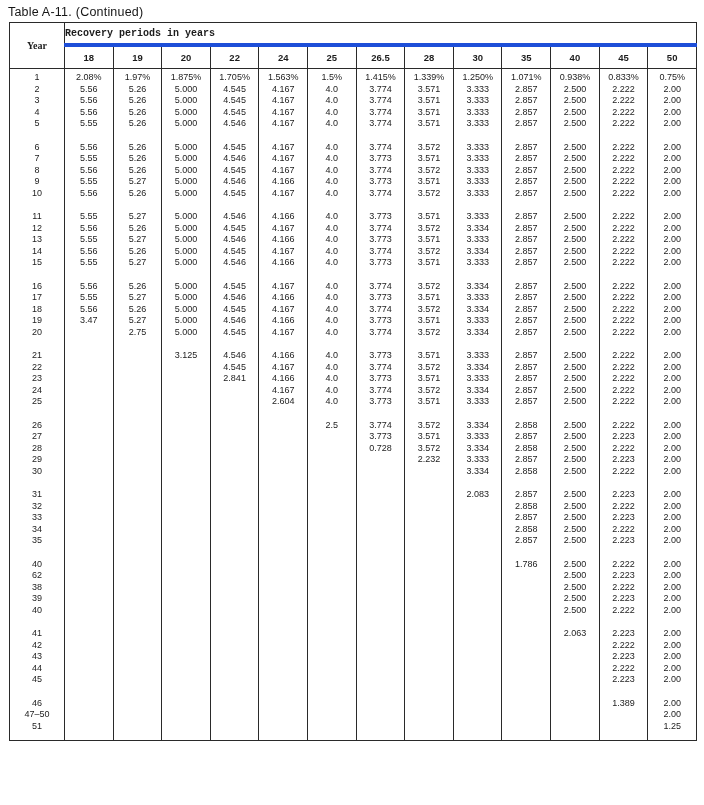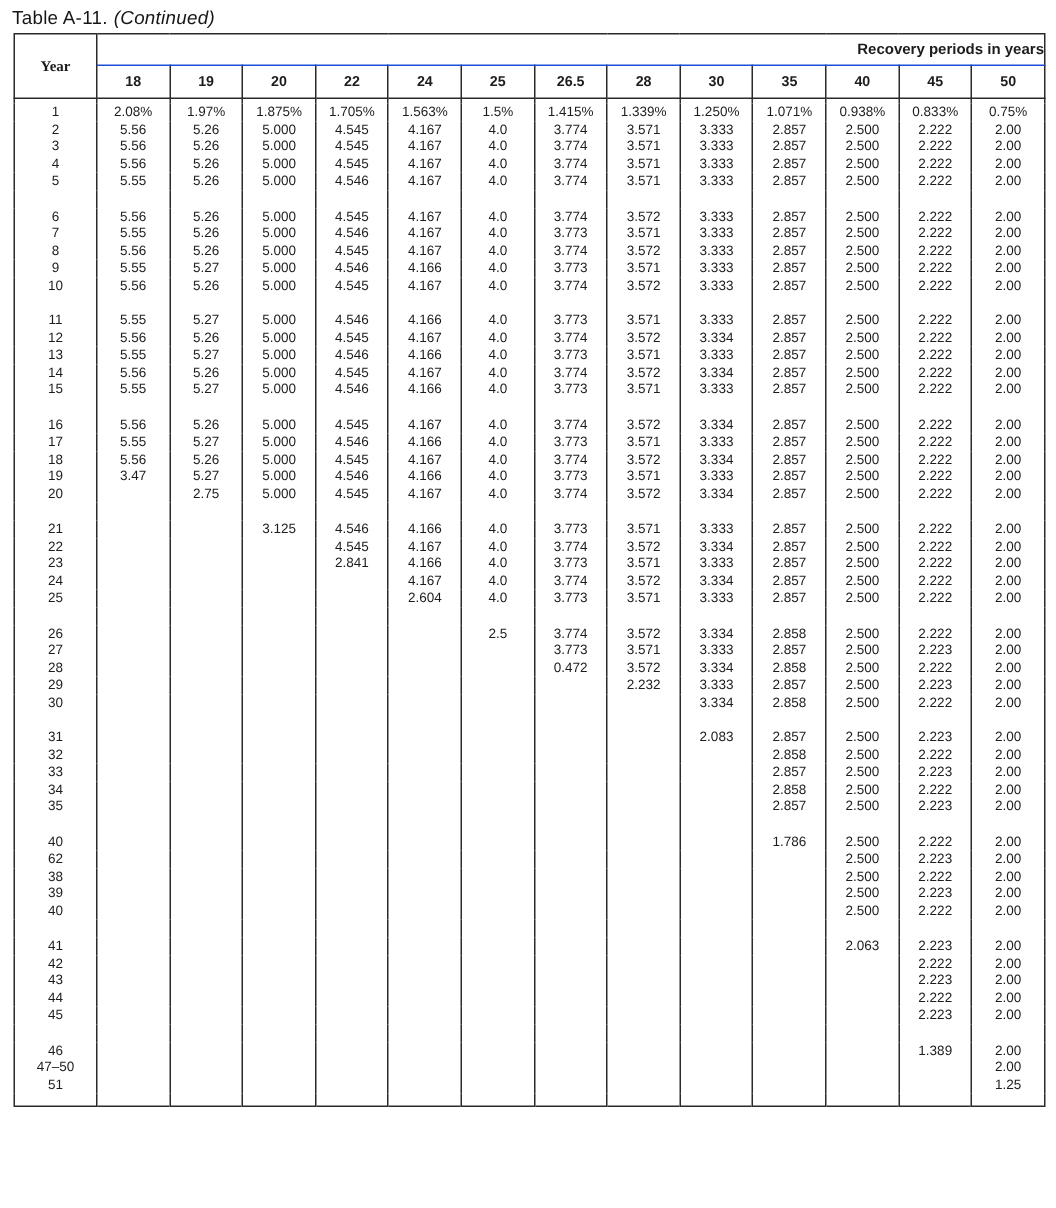--- a/index.html
+++ b/index.html
@@ -11,21 +11,21 @@
     -webkit-font-smoothing: antialiased;
   }
   .page { position: relative; width: 704px; height: 805px; overflow: hidden; }
 
   .title {
     margin: 5px 0 3px 8px;
     font-size: 12.5px;
     letter-spacing: 0.2px;
     color: #161616;
   }
-  .title .continued { font-style: italic; margin-left: 4px; }
+  .title .continued { margin-left: 4px; }
 
   table.a11 {
     border-collapse: collapse;
     table-layout: fixed;
     margin-left: 9px;
     width: 688px;
     border: 1.2px solid #2a2a2a;
   }
   table.a11 th, table.a11 td {
     border-left: 1px solid #2a2a2a;
@@ -40,23 +40,24 @@
     font-weight: bold;
     text-align: center;
     vertical-align: middle;
     border-bottom: 1.2px solid #2a2a2a;
     font-family: Liberation Serif, serif;
   }
   th.group-th {
     height: 20px;
     font-size: 10px;
     font-weight: bold;
-    text-align: right;
+    text-align: left;
     vertical-align: middle;
-    border-bottom: 1px solid #1d4ed8;
+    border-bottom: 4px solid #1d4ed8;
+    font-family: Liberation Mono, monospace;
   }
   tr.col-row th {
     height: 21px;
     font-size: 9.5px;
     font-weight: bold;
     text-align: center;
     vertical-align: middle;
     border-bottom: 1.2px solid #2a2a2a;
   }
   tbody td {
@@ -630,21 +631,21 @@
           <td>2.00</td>
         </tr>
         <tr>
           <td>28</td>
           <td></td>
           <td></td>
           <td></td>
           <td></td>
           <td></td>
           <td></td>
-          <td>0.472</td>
+          <td>0.728</td>
           <td>3.572</td>
           <td>3.334</td>
           <td>2.858</td>
           <td>2.500</td>
           <td>2.222</td>
           <td>2.00</td>
         </tr>
         <tr>
           <td>29</td>
           <td></td>

